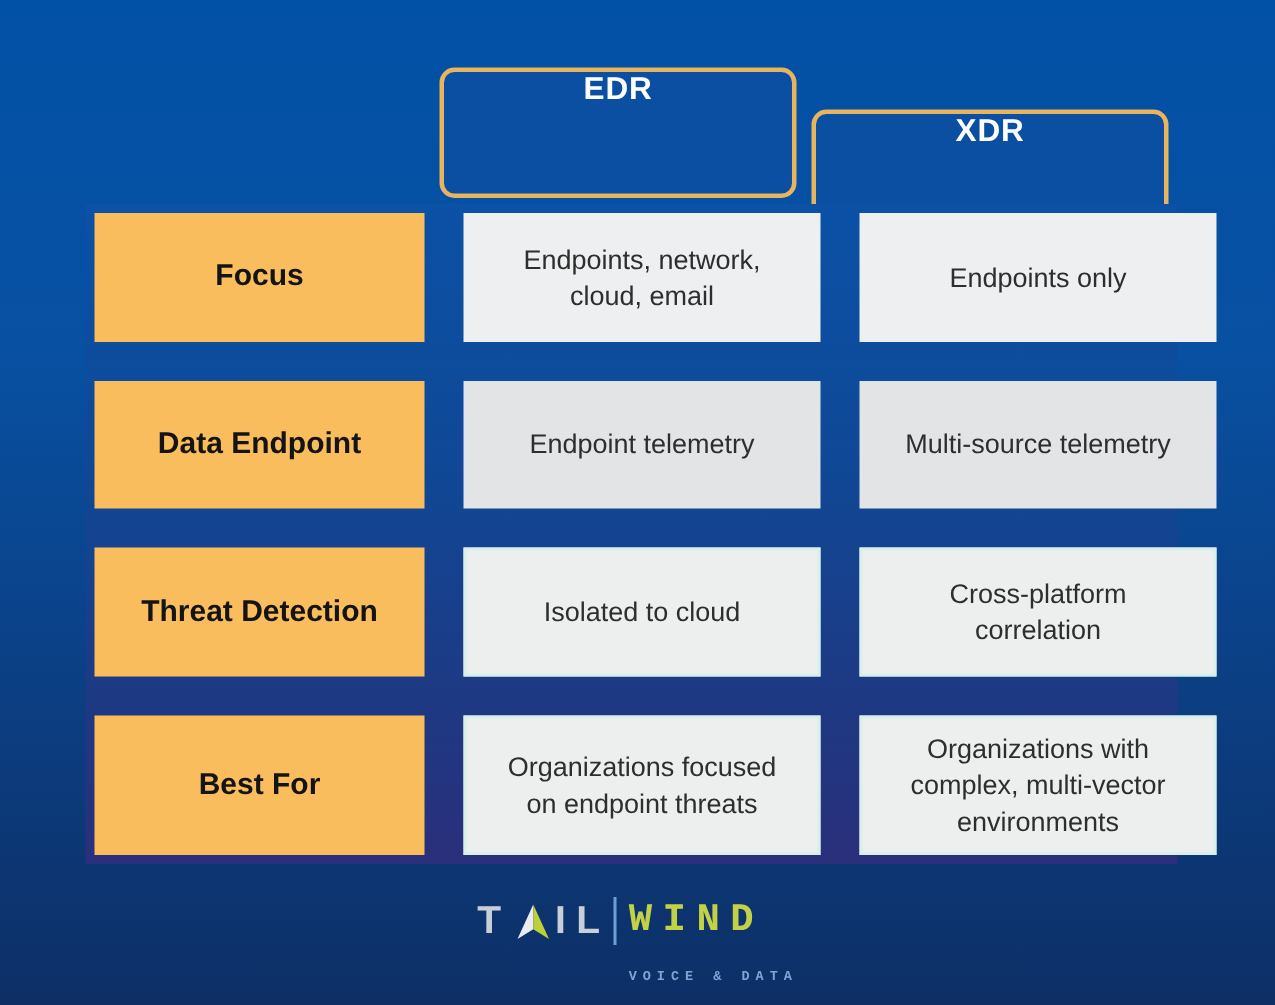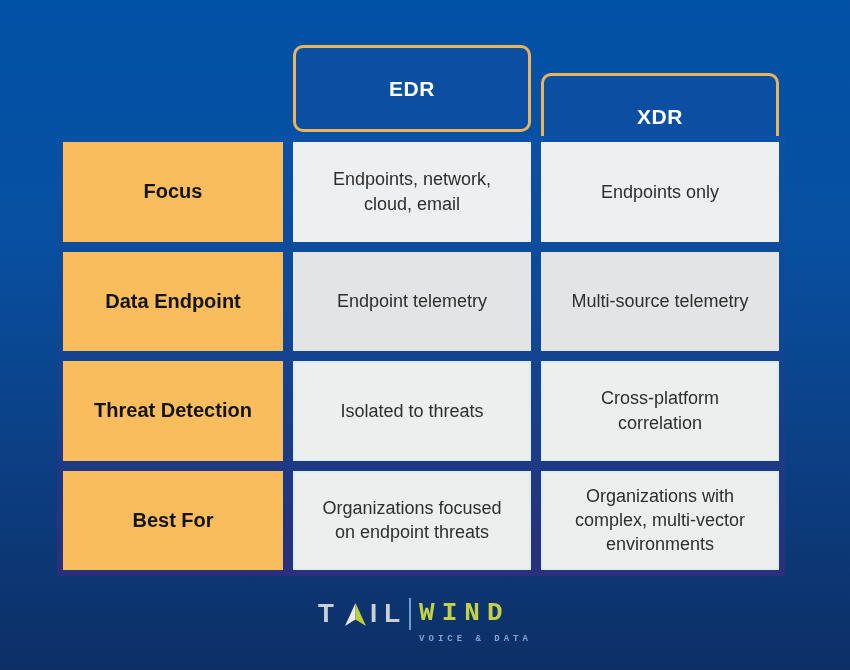--- a/index.html
+++ b/index.html
@@ -19,37 +19,37 @@
     position: absolute;
     top: 45px; height: 87px;
     box-sizing: border-box;
     border: 3px solid #E9B45E;
     border-radius: 10px;
     background: #0B4FA3;
     color: #FFFFFF;
     font-weight: bold;
     font-size: 21px;
     letter-spacing: 0.5px;
-    display: flex; align-items: center; justify-content: center;
+    display: flex; justify-content: center;
   }
   .header-edr { left: 293px; width: 238px; }
   .header-xdr { left: 541px; width: 238px; margin-top: 28px; }
 
   
   .table-frame {
     position: absolute;
     left: 57px; top: 136px;
     width: 728px; height: 440px;
     box-sizing: border-box;
     padding: 6px;
     background: linear-gradient(180deg, #0B51A6 0%, #0F4896 40%, #1D3A85 72%, #2A2F7B 100%);
     display: grid;
     grid-template-columns: 220px 238px 238px;
     grid-template-rows: repeat(4, 1fr);
-    gap: 10px;
+    gap: 26px;
   }
   .cell {
     display: flex; align-items: center; justify-content: center;
     text-align: center;
     box-sizing: border-box;
   }
   .label-cell {
     background: #FABD5D;
     color: #141414;
     font-weight: bold;
@@ -87,21 +87,21 @@
   .logo-tail .il { margin-left: 4px; }
   .arrow-icon { display: inline-block; width: 21px; height: 23px; }
   .logo-bar {
     width: 2px; height: 32px;
     background: #6E9FD4;
     margin: 2px 8px 0 2px;
   }
   .logo-right { display: flex; flex-direction: column; font-family: Liberation Mono, monospace; }
   .logo-wind { color: #C3D245; }
   .logo-tagline {
-    margin-top: 6px;
+    margin-top: 18px;
     color: #7FA6D2;
     font-weight: bold;
     font-size: 9px;
     letter-spacing: 4px;
   }
 </style>
 </head>
 <body>
 
 <div class="stage">
@@ -118,21 +118,21 @@
     <div class="cell label-cell r1">Focus</div>
     <div class="cell data-cell r1">Endpoints, network,
 cloud, email</div>
     <div class="cell data-cell r1">Endpoints only</div>
 
     <div class="cell label-cell r2">Data Endpoint</div>
     <div class="cell data-cell r2">Endpoint telemetry</div>
     <div class="cell data-cell r2">Multi-source telemetry</div>
 
     <div class="cell label-cell r3">Threat Detection</div>
-    <div class="cell data-cell r3">Isolated to threats</div>
+    <div class="cell data-cell r3">Isolated to cloud</div>
     <div class="cell data-cell r3">Cross-platform
 correlation</div>
 
     <div class="cell label-cell r4">Best For</div>
     <div class="cell data-cell r4">Organizations focused
 on endpoint threats</div>
     <div class="cell data-cell r4">Organizations with
 complex, multi-vector
 environments</div>
   </div>

